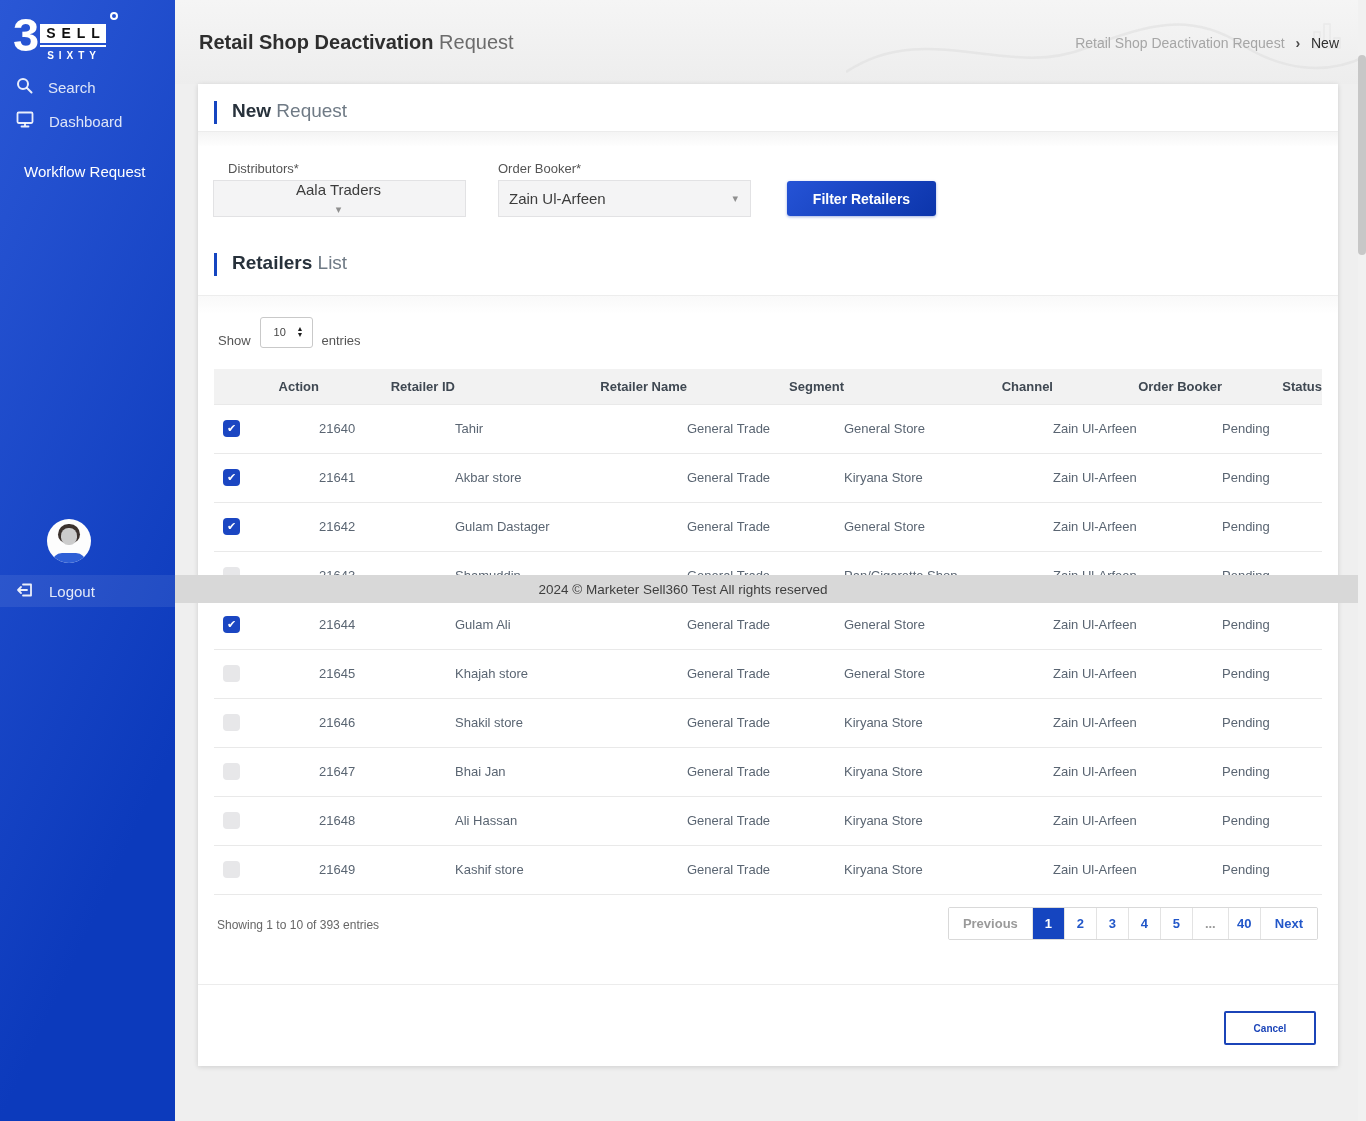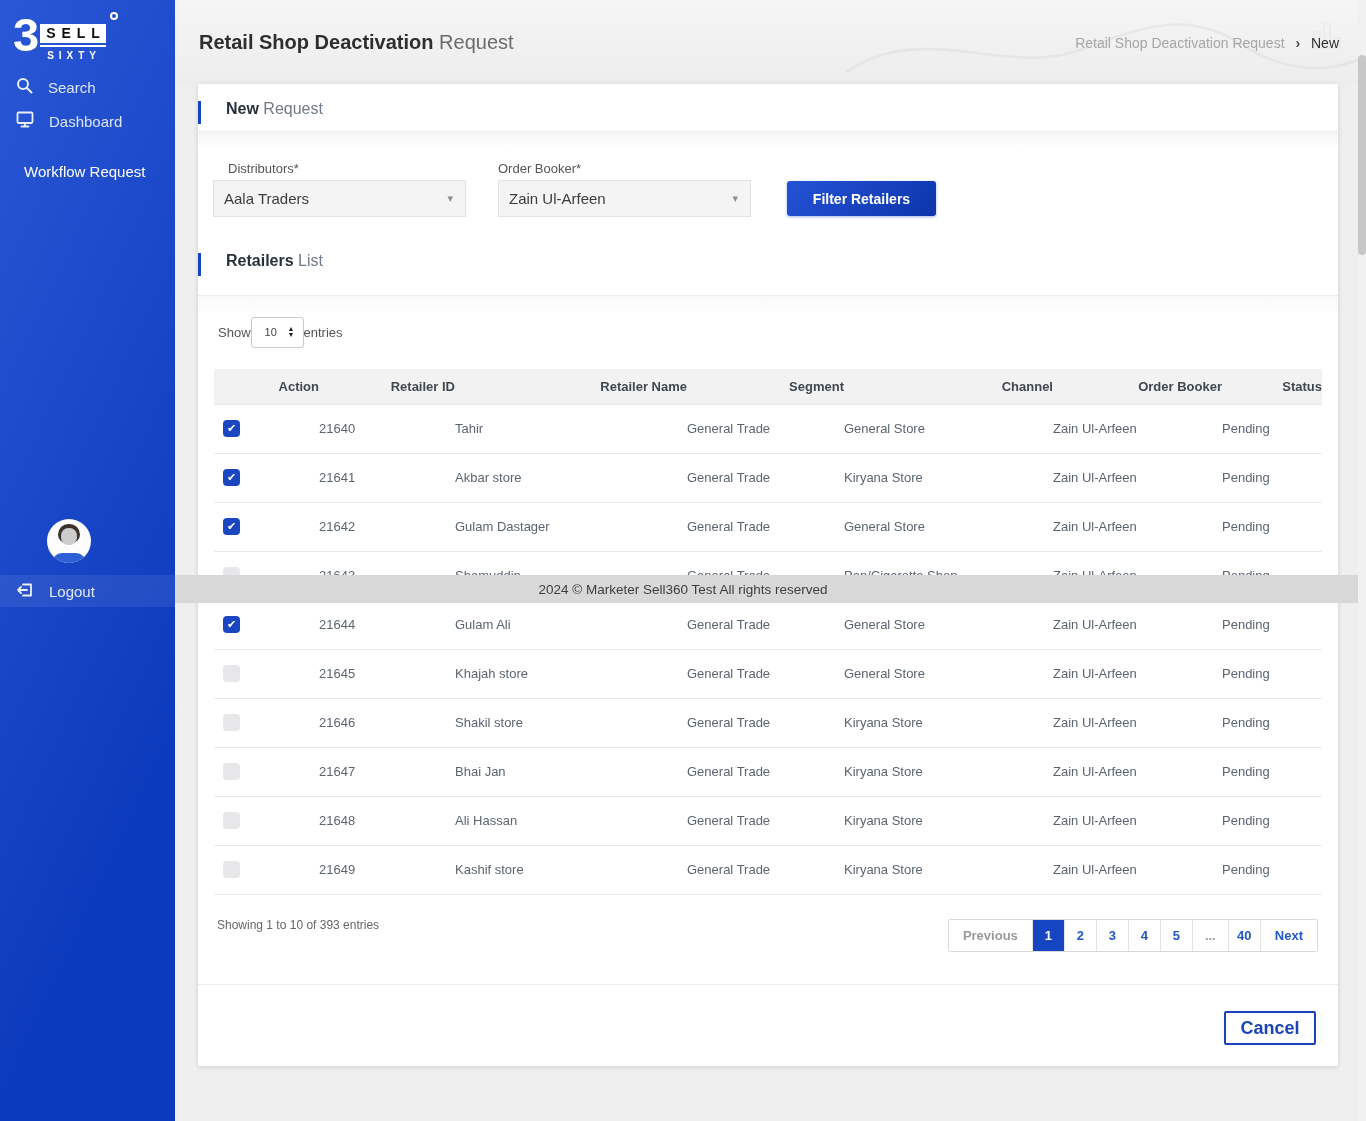--- a/index.html
+++ b/index.html
@@ -65,58 +65,58 @@
   .breadcrumb { position:absolute; right:27px; top:35px; font-size:14px; white-space:nowrap; }
   .bc-parent { color:#a6a6a6; }
   .bc-sep { color:#4a4a4a; font-weight:700; margin:0 7px; }
   .bc-current { color:#2f2f2f; }
 
   
   .card {
     position:absolute; left:198px; top:84px; width:1140px; height:982px;
     background:#fff; box-shadow:0 1px 5px rgba(0,0,0,.14);
   }
-  .section-head { position:absolute; left:0; font-size:16px; padding-left:28px; }
+  .section-head { position:absolute; left:16px; font-size:19px; padding-left:18px; }
   .section-head::before {
     content:""; position:absolute; left:0; top:1px; width:3px; height:23px; background:#1545c0;
   }
   .sh1 { top:16px; }
   .sh2 { top:168px; }
   .sh-bold { font-weight:700; color:#27313b; }
   .sh-light { font-weight:400; color:#6f7a85; }
   .head-band { position:absolute; left:0; right:0; top:47px; height:15px;
     border-top:1px solid #ececec; background:linear-gradient(#f4f4f4,#fefefe); }
 
   .f-label { position:absolute; top:77px; font-size:13px; color:#555; }
   .lab1 { left:30px;text-align:center; } .lab2 { left:300px; }
   .select-box {
     position:absolute; top:96px; width:253px; height:37px;
     background:#f4f4f5; border:1px solid #e2e2e4;
     display:flex; align-items:center; justify-content:space-between;
     padding:0 12px 0 10px; font-size:15px; color:#3c3c3c; cursor:pointer;
   }
-  .sel1 { left:15px; } .sel2 { left:300px; }
+  .sel1 { left:15px;flex-direction:column; } .sel2 { left:300px; }
   .caret { color:#8f8f8f; font-size:11px; }
   .filter-btn {
     position:absolute; left:589px; top:97px; width:149px; height:35px;
     background:linear-gradient(135deg,#2553d6 0%,#0c35ab 100%);
     color:#fff; font-weight:700; font-size:14px; border:none; border-radius:3px;
     cursor:pointer; box-shadow:0 1px 3px rgba(20,60,180,.4);
   }
 
   
   .table-panel {
     position:absolute; left:0; top:211px; width:1140px; height:771px;
     border-top:1px solid #ededed; background:linear-gradient(#f9f9f9,#ffffff 18px);
   }
   .controls {
     position:absolute; left:20px; right:21px; top:20px; height:32px;
     display:flex; justify-content:space-between; align-items:center;
   }
-  .ctrl-left, .ctrl-right { display:flex; align-items:center; }
+  .ctrl-left, .ctrl-right { display:flex; align-items:flex-end; gap:9px; }
   .ctrl-left { font-size:13px; color:#555; }
   .entries-select {
     width:53px; height:31px; border:1px solid #c9c9c9; border-radius:3px; background:#fff;
     display:flex; align-items:center; justify-content:space-between;
     padding:0 8px 0 13px; cursor:pointer;
   }
   .entries-select .val { font-size:11px; color:#444; }
   .spin { display:flex; flex-direction:column; font-size:7px; line-height:6px; color:#1c1c1c; }
   .search-label { font-size:13px; font-weight:700; color:#3d3d3d; }
   .search-input {
@@ -141,39 +141,39 @@
     display:flex; align-items:center; justify-content:center; cursor:pointer;
   }
   .cb.checked { background:#1b46c2; }
   .cb .mark { color:#fff; font-size:11px; line-height:11px; }
 
   .summary { position:absolute; left:19px; top:622px; font-size:12px; color:#666; }
 
   .pagination {
     position:absolute; right:20px; top:611px; display:flex;
     border:1px solid #d9d9d9; border-radius:2px; overflow:hidden; background:#fff;
-    height:33px; align-items:stretch;margin-top:12px;
+    height:33px; align-items:stretch;
   }
   .pg-cell {
     display:flex; align-items:center; justify-content:center;
     font-size:13px; font-weight:700; color:#2257c9;
     border-left:1px solid #e3e3e3; cursor:pointer; background:#fff;
   }
   .pg-cell:first-child { border-left:none; }
   .pg-prev { color:#9a9a9a; padding:0 14px; cursor:default; }
   .pg-num { min-width:32px; }
   .pg-num.active { background:#1545c0; color:#fff; cursor:default; }
   .pg-ellipsis { color:#999; min-width:36px; cursor:default; }
   .pg-next { padding:0 14px; }
 
   .bottom-divider { position:absolute; left:0; right:0; top:688px; border-top:1px solid #ececec; }
   .cancel-btn {
     position:absolute; right:22px; top:715px; width:92px; height:34px;
     background:#fff; border:2px solid #1b44b8; border-radius:2px;
-    color:#1b44b8; font-weight:700; font-size:18px; cursor:pointer;
+    color:#1b44b8; font-weight:700; font-size:10px; cursor:pointer;
   }
 
   
   .footer-bar {
     position:absolute; left:0; top:575px; width:1366px; height:28px;
     background:#d8d8d8; z-index:40;
     display:flex; align-items:center; justify-content:center;
     font-size:13.5px; color:#3e3e3e;
   }
 

